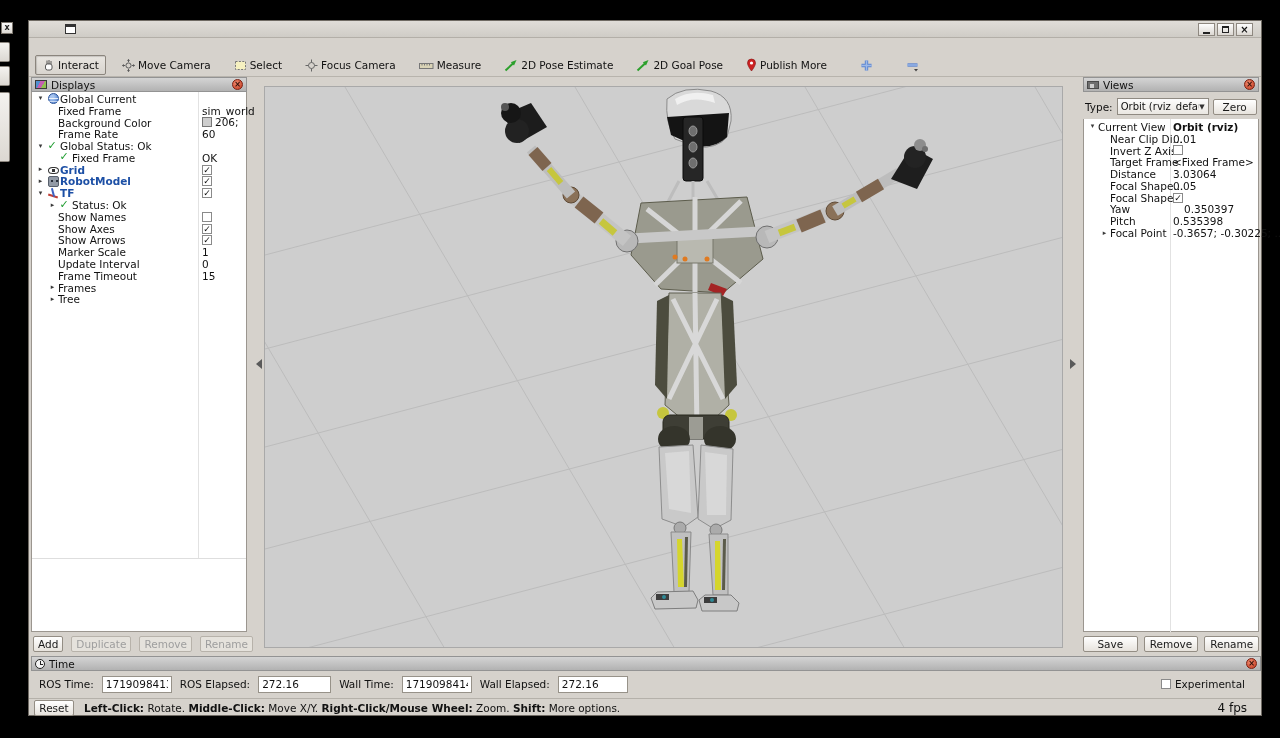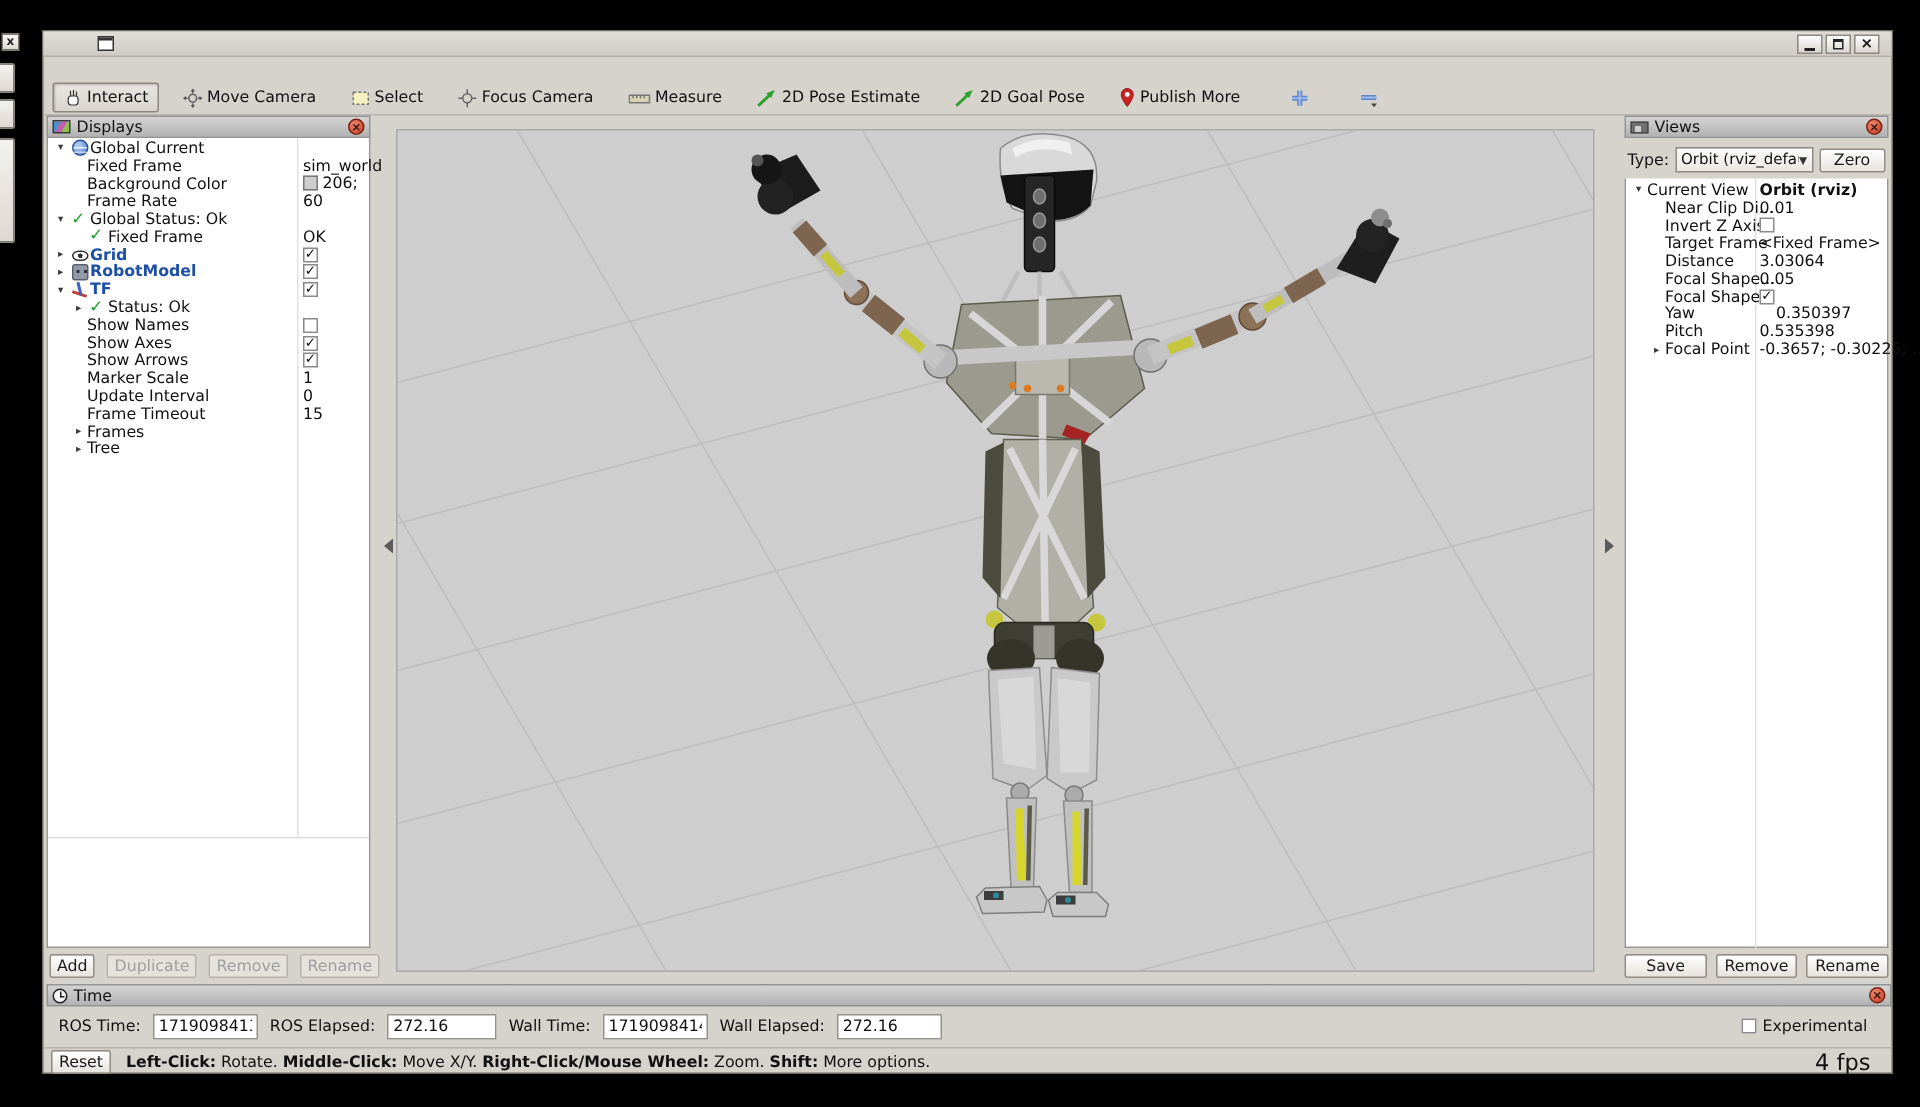--- a/index.html
+++ b/index.html
@@ -97,21 +97,21 @@
   #time-content{position:absolute;left:2px;right:2px;top:651px;height:24px;display:flex;align-items:center;gap:8px;padding-left:8px;font-size:10.5px;color:#111;}
   .tfield{background:#fff;border:1px solid #979289;height:17px;width:70px;font-size:10.5px;padding:1px 3px;
     font-family:"DejaVu Sans","Liberation Sans",sans-serif;color:#111;}
   .tfield.wide{width:73px;}
   #experimental{position:absolute;right:14px;top:0;height:100%;display:flex;align-items:center;gap:4px;}
 
   
   #statusbar{position:absolute;left:0;top:677px;width:100%;height:19px;border-top:1px solid #b5b1aa;
     display:flex;align-items:center;gap:10px;padding-left:5px;font-size:10.5px;color:#111;}
   #status-hint b{font-weight:bold;}
-  #fps{position:absolute;right:14px;font-size:15px;color:#111;text-align:center;}
+  #fps{position:absolute;right:14px;font-size:12px;color:#111;text-align:center;}
 </style>
 </head>
 <body>
 
 <div id="desktop">
 
   <div id="edge-close">x</div>
   <div class="edge-sliver" style="left:0;top:42px;width:10px;height:20px;"></div>
   <div class="edge-sliver" style="left:0;top:66px;width:10px;height:20px;"></div>
   <div class="edge-sliver" style="left:0;top:92px;width:10px;height:70px;"></div>

